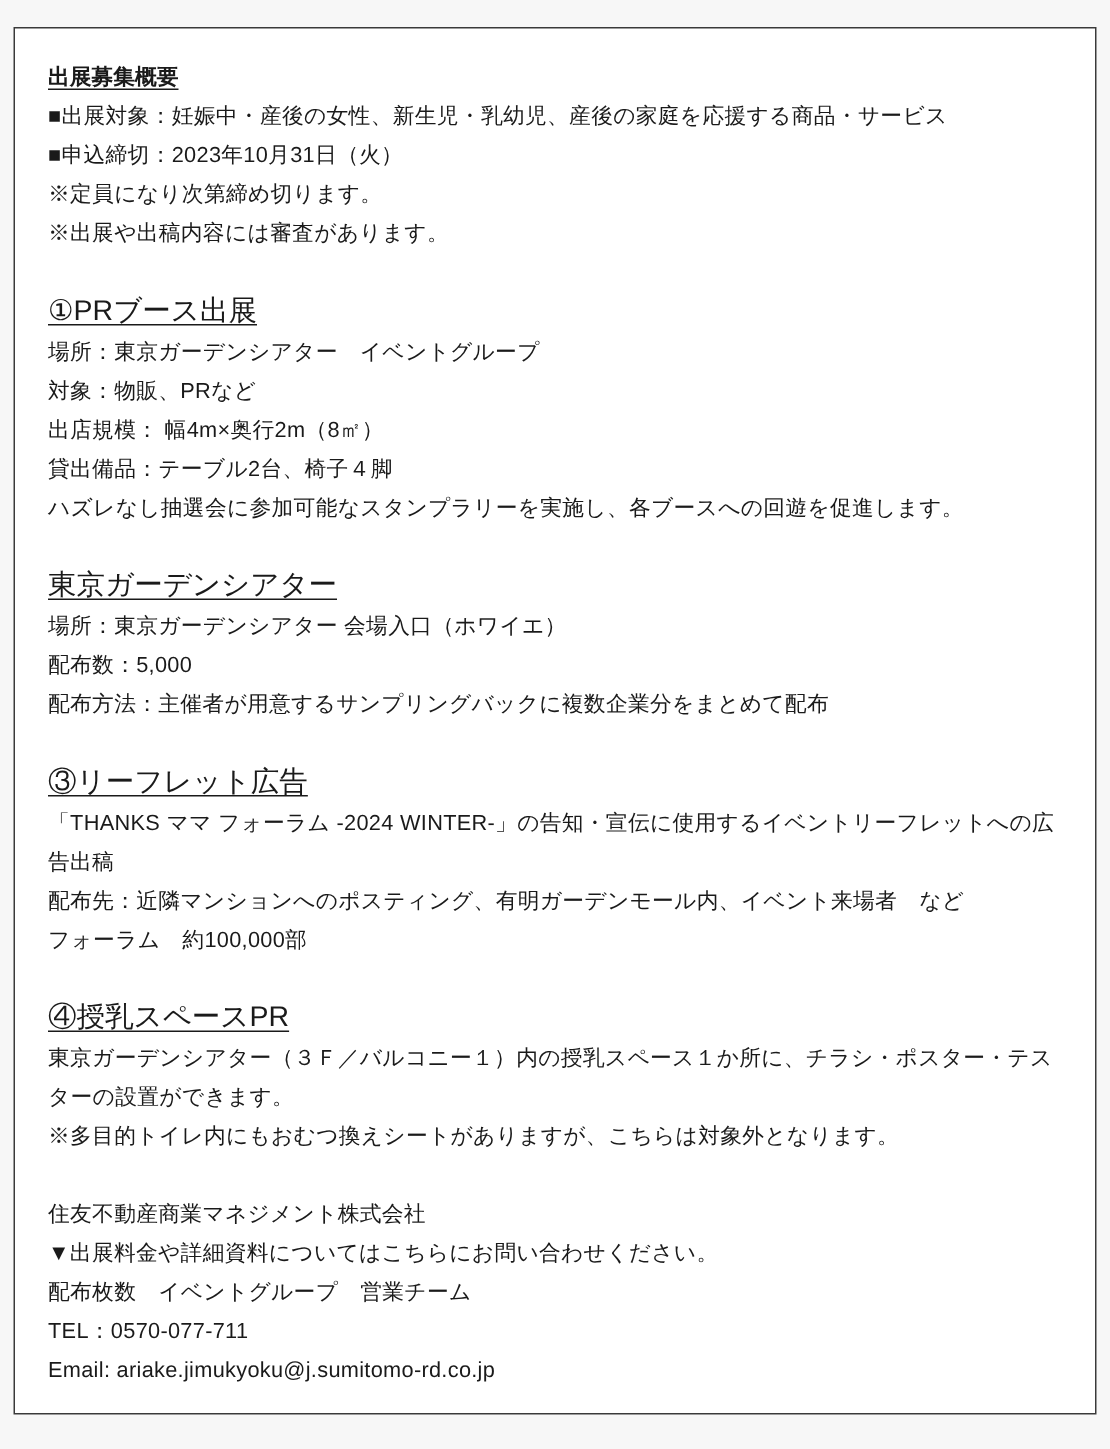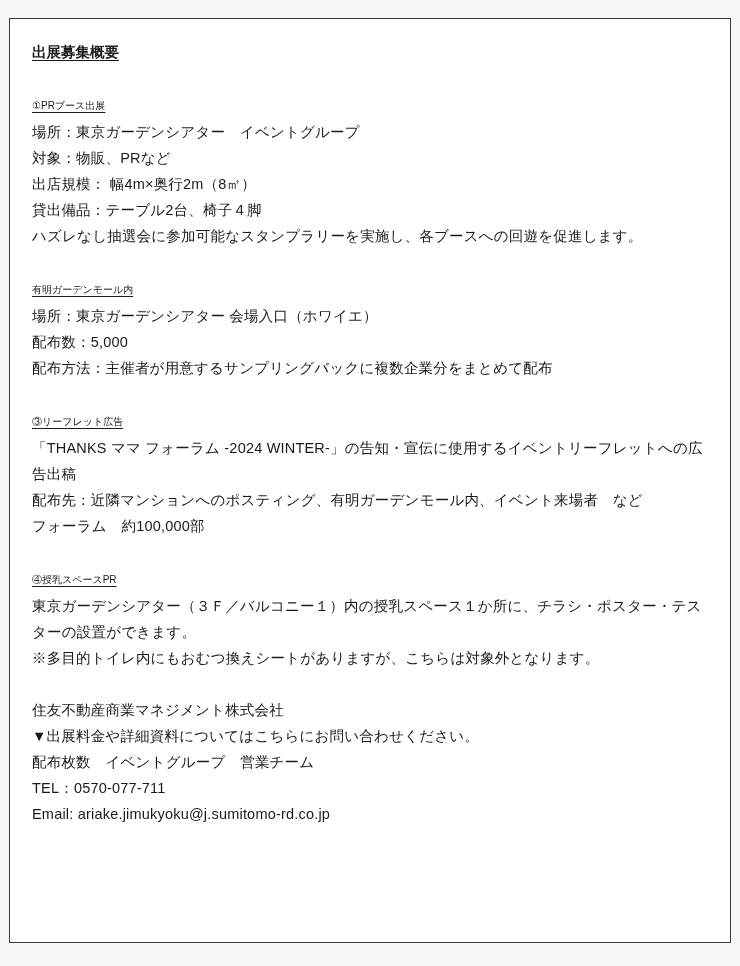--- a/index.html
+++ b/index.html
@@ -46,21 +46,21 @@
     line-height: 26px;
     font-weight: 700;
     text-decoration: underline;
     text-underline-offset: 3px;
     display: inline-block;
   }
   .heading-wrap {
     line-height: 26px;
   }
   .sub-heading {
-    font-size: 10px;
+    font-size: 19px;
     line-height: 26px;
     font-weight: 400;
     text-decoration: underline;
     text-underline-offset: 3px;
     display: inline-block;
   }
   .spacer {
     height: 26px;
   }
 </style>
@@ -69,39 +69,45 @@
 
 <div class="page">
   <div class="doc">
 
     <div class="block">
       <div class="heading-wrap">
         <span class="heading">出展募集概要</span>
       </div>
     </div>
 
+    <div class="block">
+      <div class="line">■出展対象：妊娠中・産後の女性、新生児・乳幼児、産後の家庭を応援する商品・サービス</div>
+      <div class="line">■申込締切：2023年10月31日（火）</div>
+      <div class="line">※定員になり次第締め切ります。</div>
+      <div class="line">※出展や出稿内容には審査があります。</div>
+    </div>
 
     <div class="spacer"></div>
 
     <div class="block">
       <div class="heading-wrap">
         <span class="sub-heading">①PRブース出展</span>
       </div>
       <div class="line">場所：東京ガーデンシアター　イベントグループ</div>
       <div class="line">対象：物販、PRなど</div>
       <div class="line">出店規模： 幅4m×奥行2m（8㎡）</div>
       <div class="line">貸出備品：テーブル2台、椅子４脚</div>
       <div class="line">ハズレなし抽選会に参加可能なスタンプラリーを実施し、各ブースへの回遊を促進します。</div>
     </div>
 
     <div class="spacer"></div>
 
     <div class="block">
       <div class="heading-wrap">
-        <span class="sub-heading">有明ガーデンモール内</span>
+        <span class="sub-heading">東京ガーデンシアター</span>
       </div>
       <div class="line">場所：東京ガーデンシアター 会場入口（ホワイエ）</div>
       <div class="line">配布数：5,000</div>
       <div class="line">配布方法：主催者が用意するサンプリングバックに複数企業分をまとめて配布</div>
     </div>
 
     <div class="spacer"></div>
 
     <div class="block">
       <div class="heading-wrap">

